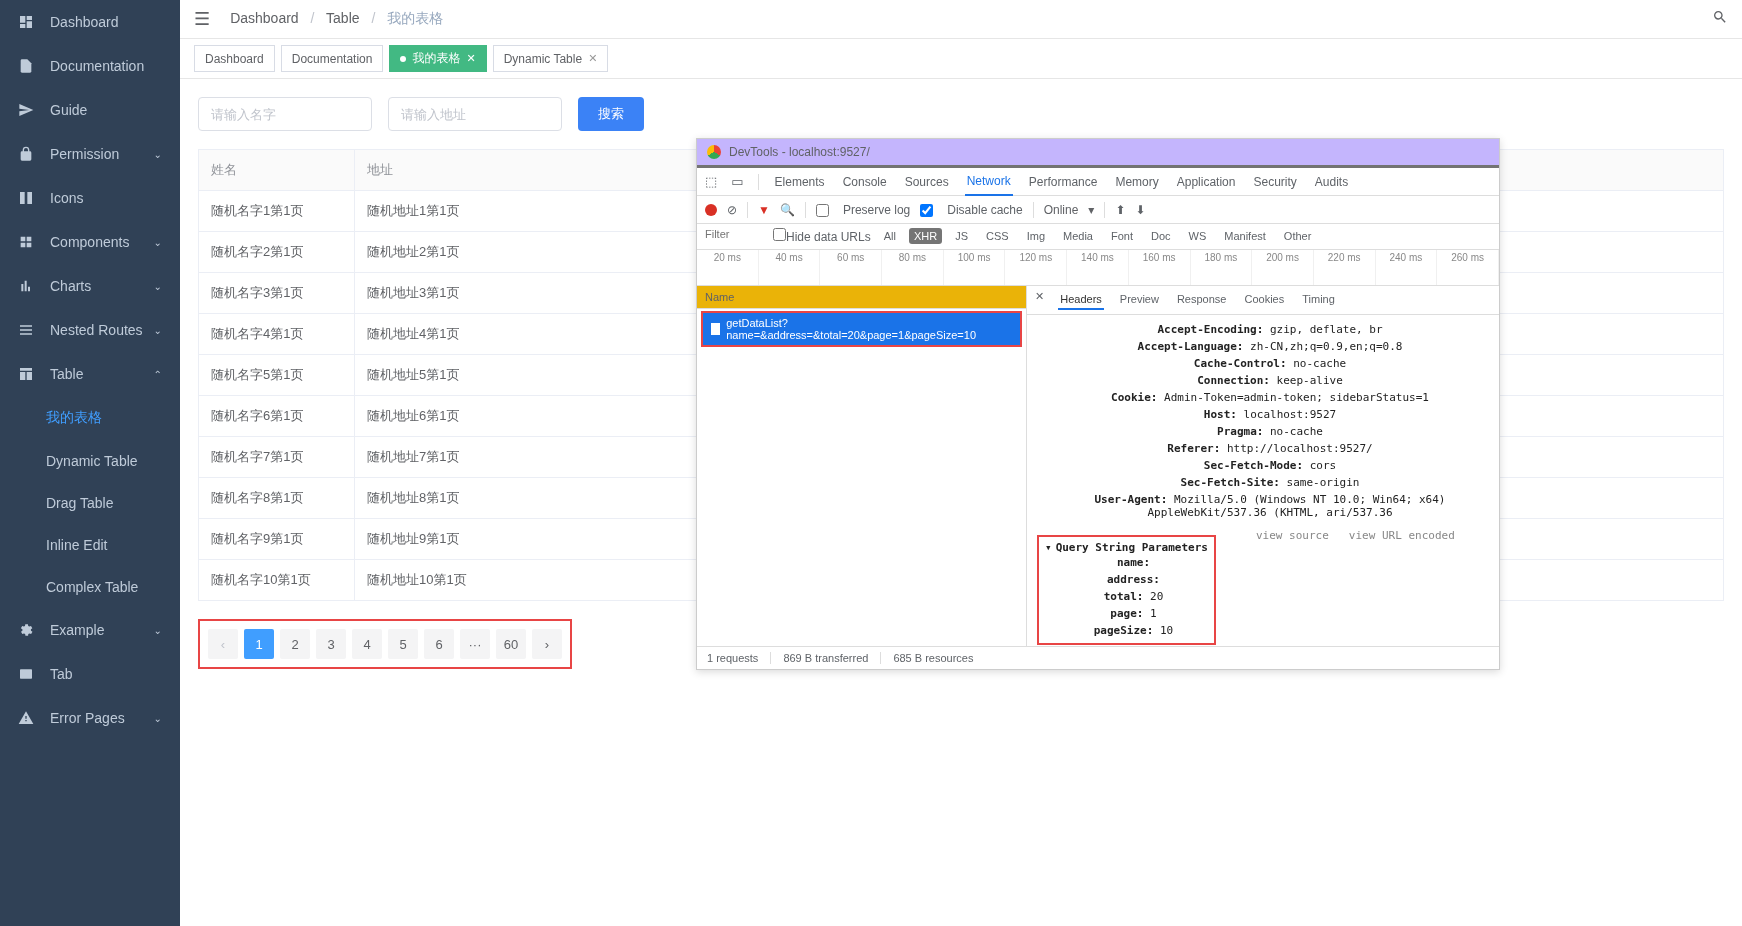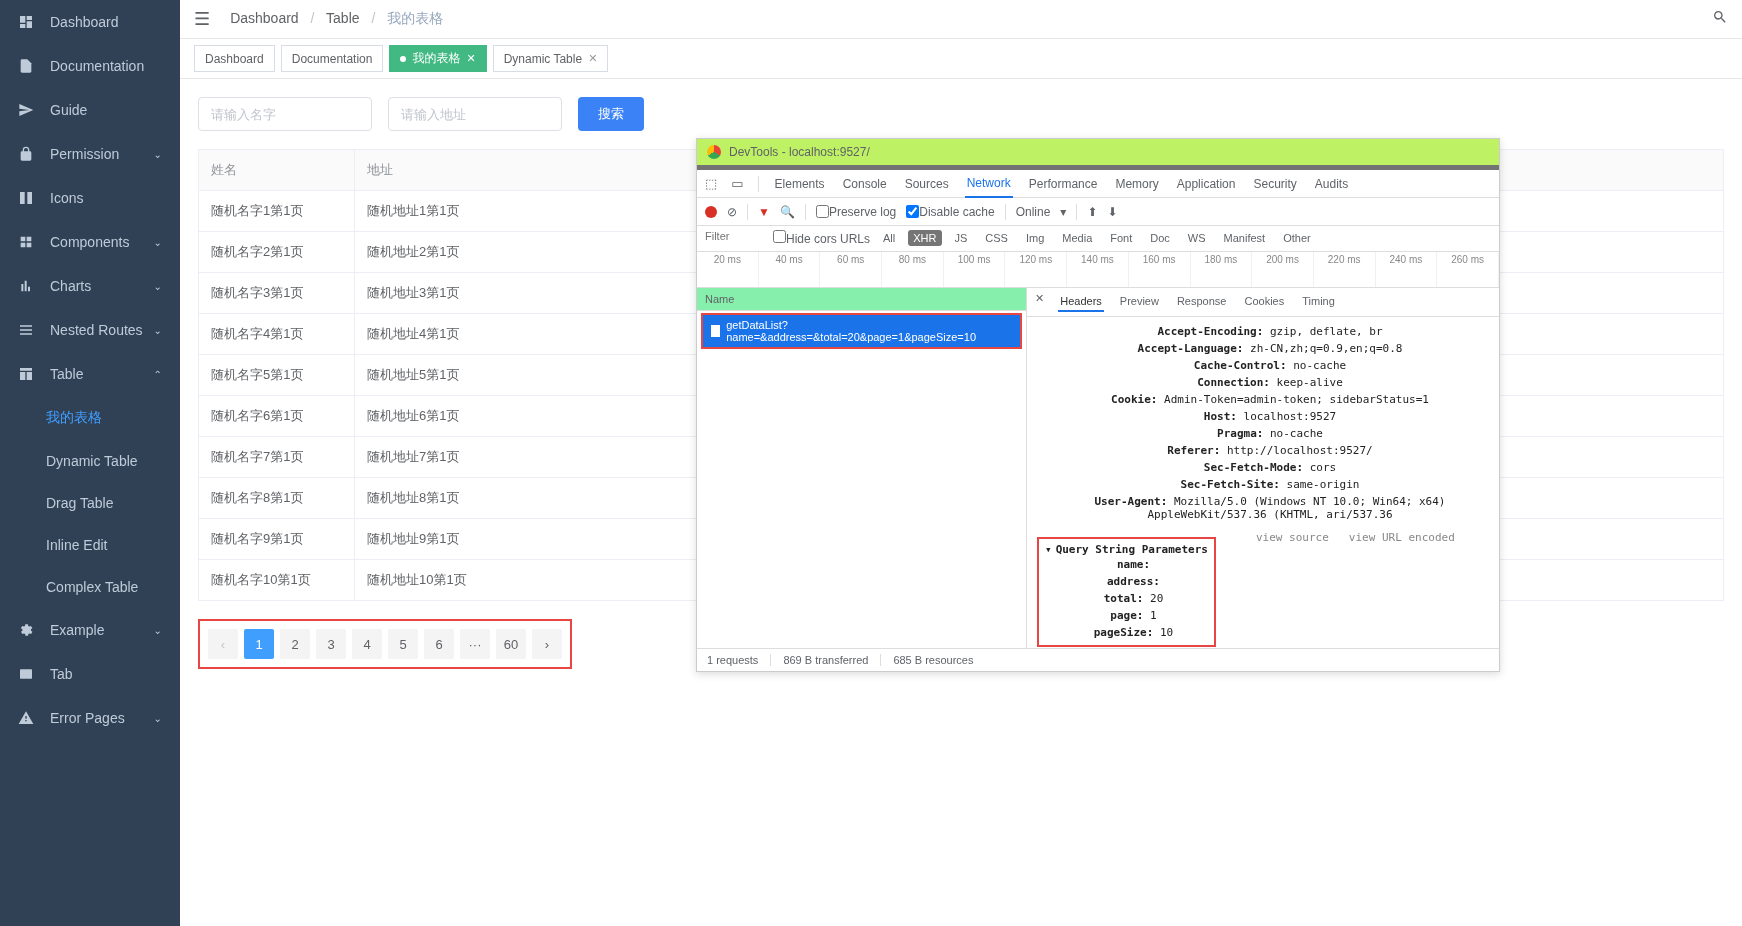--- a/index.html
+++ b/index.html
@@ -36,40 +36,40 @@
 .tbl-cell { padding: 11px 12px; }
 .tbl-cell.c1 { width: 156px; border-right: 1px solid #ebeef5; }
 .tbl-cell.c2 { flex: 1; }
 .pager { display: flex; gap: 6px; margin-top: 18px; padding: 8px; border: 2px solid #e84545; width: fit-content; }
 .pg-btn { min-width: 30px; height: 30px; background: #f4f4f5; color: #606266; display: flex; align-items: center; justify-content: center; font-size: 13px; cursor: pointer; border-radius: 2px; }
 .pg-btn.active { background: #409eff; color: #fff; }
 .pg-btn.disabled { color: #c0c4cc; cursor: not-allowed; }
 
 
 .devtools { position: absolute; top: 138px; left: 696px; width: 804px; background: #fff; border: 1px solid #ccc; box-shadow: 0 2px 8px rgba(0,0,0,.15); font-size: 12px; }
-.dt-title { display: flex; align-items: flex-end; padding: 6px 10px; border-bottom: 5px solid #737373; background: #bef264; }
+.dt-title { display: flex; align-items: flex-end; padding: 6px 10px; border-bottom: 3px solid #737373; background: #c4b5fd; }
 .dt-title .chrome { width: 14px; height: 14px; margin-right: 8px; background: conic-gradient(#ea4335 0 120deg, #34a853 120deg 240deg, #fbbc05 240deg 360deg); border-radius: 50%; }
 .dt-tabs { display: flex; align-items: center; border-bottom: 1px solid #ddd; padding: 0 8px; gap: 14px; font-size: 12px; height: 28px; }
 .dt-tabs .sq { font-size: 13px; color: #5f6368; cursor: pointer; }
 .dt-tab { cursor: pointer; color: #5f6368; padding: 6px 2px; }
 .dt-tab.active { color: #1a73e8; border-bottom: 2px solid #1a73e8; }
 .dt-toolbar { display: flex; align-items: center; padding: 4px 8px; gap: 10px; border-bottom: 1px solid #ddd; height: 28px; }
 .dt-toolbar .rec { width: 12px; height: 12px; background: #d93025; border-radius: 50%; }
 .dt-toolbar .ico { color: #5f6368; cursor: pointer; }
 .dt-toolbar .sep { width: 1px; height: 16px; background: #ddd; }
-.dt-toolbar label { display: flex; align-items: center; gap: 0; color: #5f6368; }
+.dt-toolbar label { display: flex; align-items: flex-end; gap: 14px; color: #5f6368; }
 .dt-filter { display: flex; align-items: flex-start; padding: 4px 8px; gap: 8px; border-bottom: 1px solid #ddd; height: 26px; color: #5f6368; }
 .dt-filter input[type=text] { border: none; outline: none; width: 60px; font-size: 11px; }
 .dt-filter .ftab { padding: 2px 5px; border-radius: 3px; cursor: pointer; font-size: 11px; }
 .dt-filter .ftab.active { background: #757575; color: #fff; }
 .dt-timeline { display: flex; border-bottom: 1px solid #ddd; height: 36px; }
 .dt-timeline .tick { flex: 1; text-align: center; font-size: 10px; color: #888; padding-top: 2px; border-right: 1px solid #f0f0f0; }
 .dt-body { display: flex; height: 360px; }
 .dt-left { width: 330px; border-right: 1px solid #ddd; display: flex; flex-direction: column; }
-.dt-name-hdr { padding: 5px 8px; border-bottom: 1px solid #ddd; background: #86efac; font-size: 11px; }
+.dt-name-hdr { padding: 5px 8px; border-bottom: 1px solid #ddd; background: #eab308; font-size: 11px; }
 .dt-req { padding: 4px 8px; background: #1a73e8; color: #fff; font-size: 11px; display: flex; align-items: center; gap: 6px; border: 2px solid #e84545; margin: 2px 4px; }
 .dt-req .doc-ico { width: 10px; height: 12px; background: #fff; }
 .dt-right { flex: 1; overflow: auto; padding: 6px 10px; font-family: Consolas, monospace; font-size: 11px; color: #222; text-align: center; }
 .dt-right-tabs { display: flex; gap: 14px; padding: 4px 8px; border-bottom: 1px solid #ddd; font-size: 11px; }
 .dt-right-tabs .x { cursor: pointer; color: #5f6368; }
 .dt-right-tab { cursor: pointer; color: #5f6368; padding: 3px 2px; }
 .dt-right-tab.active { color: #333; border-bottom: 2px solid #1a73e8; }
 .hdr-line { padding: 2px 0 2px 14px; }
 .hdr-line b { font-weight: 700; }
 .qs-box { border: 2px solid #e84545; margin-top: 6px; padding: 4px 6px; }
@@ -331,21 +331,21 @@
         <span>Disable cache</span>
       </label>
     <span class="sep"></span>
     <span><span>Online</span> &nbsp;&nbsp;▾</span>
     <span class="sep"></span>
     <span class="ico">⬆</span>
     <span class="ico">⬇</span>
   </div>
   <div class="dt-filter" id="dt-filter">
     <input type="text" placeholder="Filter" style="">
-    <label><input type="checkbox" style=""><span>Hide cors URLs</span></label>
+    <label><input type="checkbox" style=""><span>Hide data URLs</span></label>
   <span class="ftab">All</span>
       <span class="ftab active">XHR</span>
       <span class="ftab">JS</span>
       <span class="ftab">CSS</span>
       <span class="ftab">Img</span>
       <span class="ftab">Media</span>
       <span class="ftab">Font</span>
       <span class="ftab">Doc</span>
       <span class="ftab">WS</span>
       <span class="ftab">Manifest</span>

